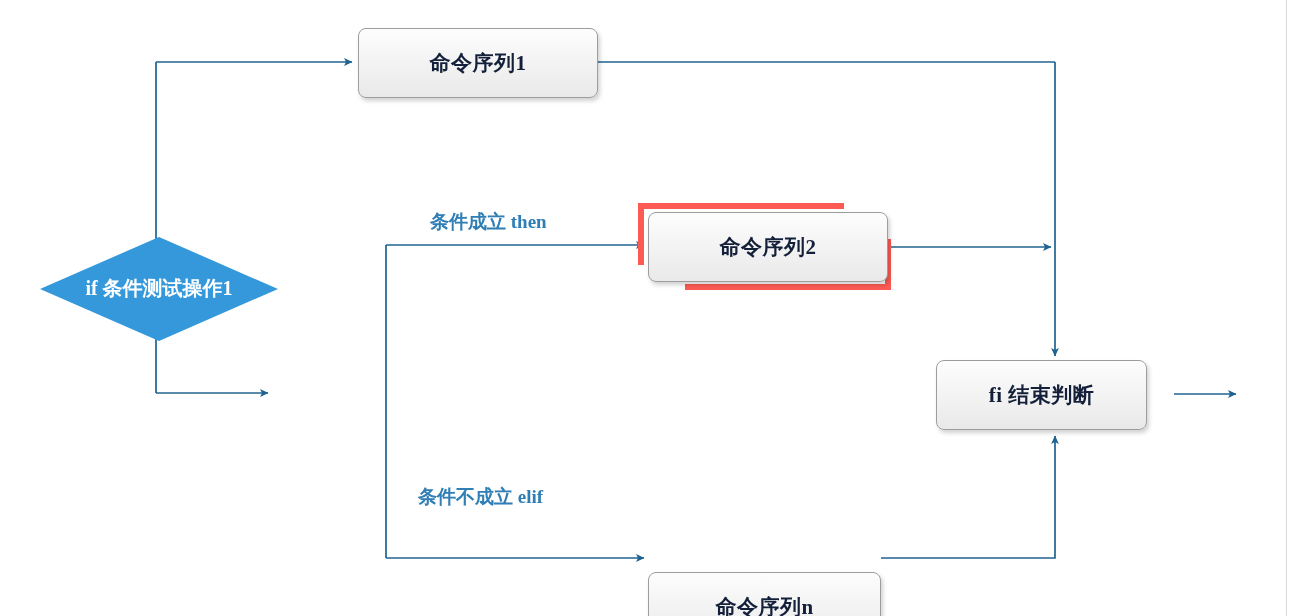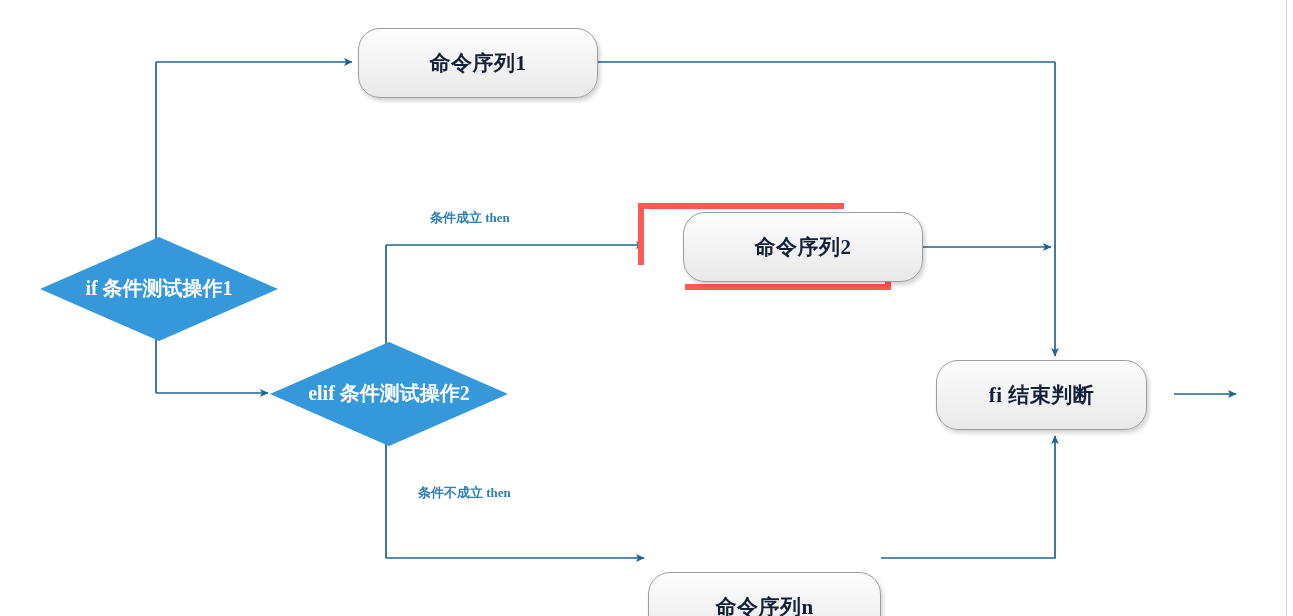--- a/index.html
+++ b/index.html
@@ -31,21 +31,21 @@
     left: 0;
     top: 0;
     width: 1293px;
     height: 616px;
   }
   
   .pbox {
     position: absolute;
     box-sizing: border-box;
     border: 1px solid #9d9d9d;
-    border-radius: 22px;
+    border-radius: 8px;
     background: linear-gradient(to bottom, #fdfdfd 0%, #f4f4f4 45%, #e9e9e9 100%);
     box-shadow: 2px 3px 4px rgba(0,0,0,0.18);
     display: flex;
     align-items: center;
     justify-content: center;
     color: #14203a;
     font-size: 21px;
     font-weight: bold;
     letter-spacing: 0.5px;
     white-space: nowrap;
@@ -64,21 +64,21 @@
     white-space: nowrap;
   }
   .diamond span {
     display: block;
     transform: translateY(-1px);
   }
   
   .branch-label {
     position: absolute;
     color: #2f7eb5;
-    font-size: 13px;
+    font-size: 19px;
     font-weight: bold;
     white-space: nowrap;
   }
   
   .hl {
     position: absolute;
     background: #fc5a53;
   }
 </style>
 </head>
@@ -119,37 +119,34 @@
   <div class="hl" style="left:638px; top:203px; width:206px; height:6px;"></div>
   <div class="hl" style="left:638px; top:203px; width:6px; height:62px;"></div>
 
   <div class="hl" style="left:685px; top:284px; width:206px; height:6px;"></div>
   <div class="hl" style="left:885px; top:239px; width:6px; height:51px;"></div>
 
   <div class="pbox" style="left:358px; top:28px; width:240px; height:70px;">
     <span>命令序列1</span>
   </div>
 
-  <div class="pbox" style="left:648px; top:212px; width:240px; height:70px;margin-left:35px;">
+  <div class="pbox" style="left:648px; top:212px; width:240px; height:70px;">
     <span>命令序列2</span>
   </div>
 
   <div class="pbox" style="left:648px; top:524px; width:233px; height:70px;margin-top:48px;">
     <span>命令序列n</span>
   </div>
 
   <div class="pbox" style="left:936px; top:360px; width:211px; height:70px;">
     <span>fi 结束判断</span>
   </div>
 
   <div class="diamond" style="left:40px; top:237px; width:238px; height:104px;">
     <span>if 条件测试操作1</span>
   </div>
 
-  <div class="diamond" style="left:270px; top:342px; width:238px; height:104px;">
-    <span>elif 条件测试操作2</span>
-  </div>
 
   <div class="branch-label" style="left:430px; top:209px;">条件成立 then</div>
 
-  <div class="branch-label" style="left:418px; top:484px;">条件不成立 then</div>
+  <div class="branch-label" style="left:418px; top:484px;">条件不成立 elif</div>
 
 </div>
 
 </body></html>

